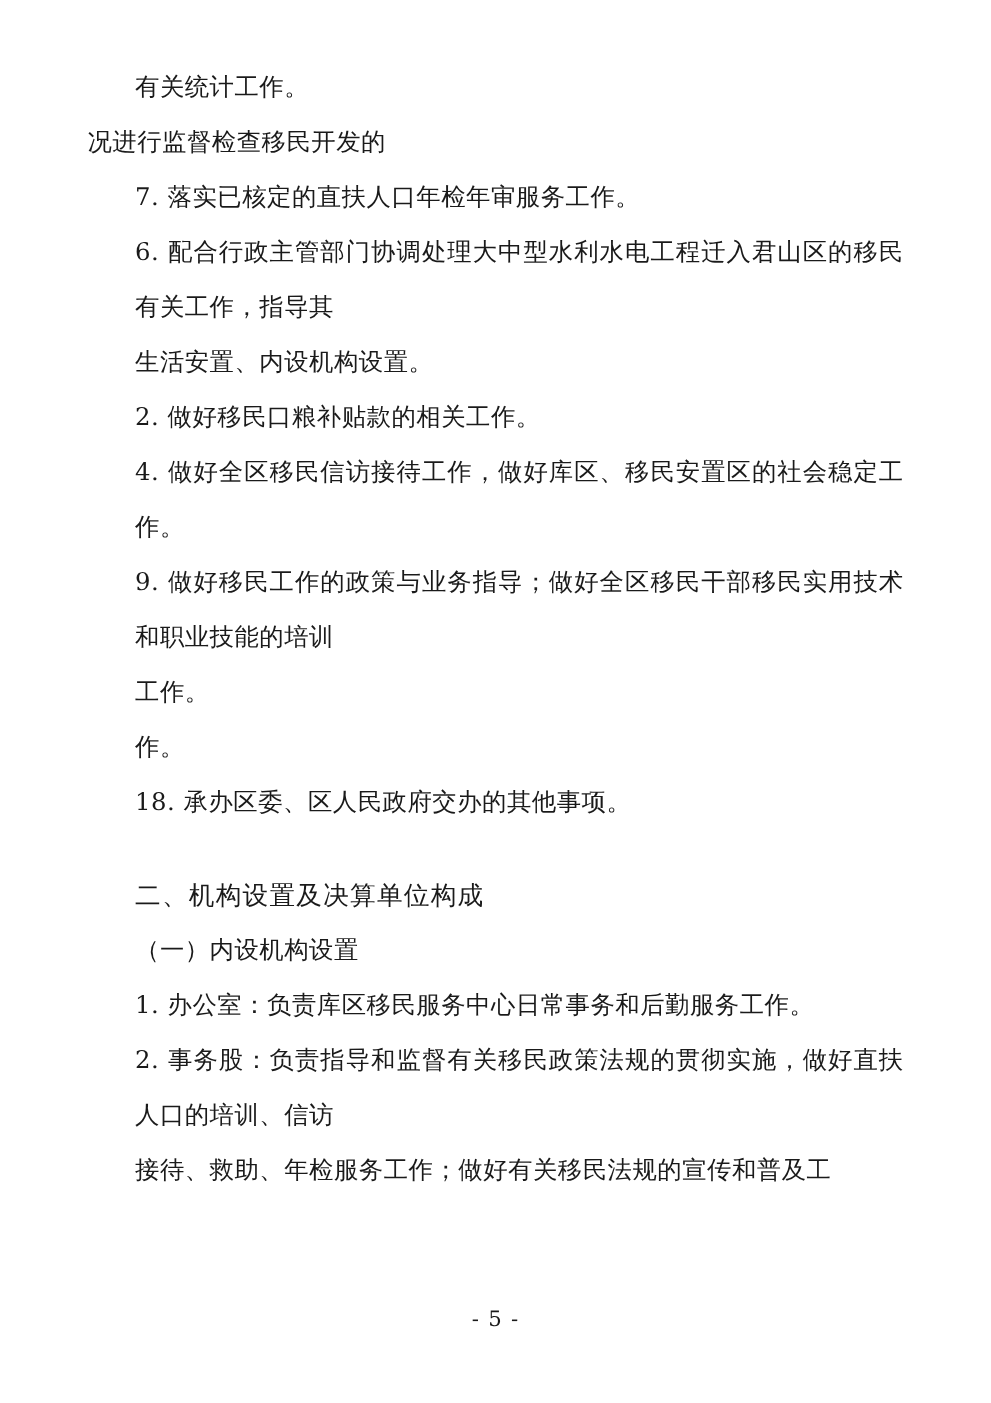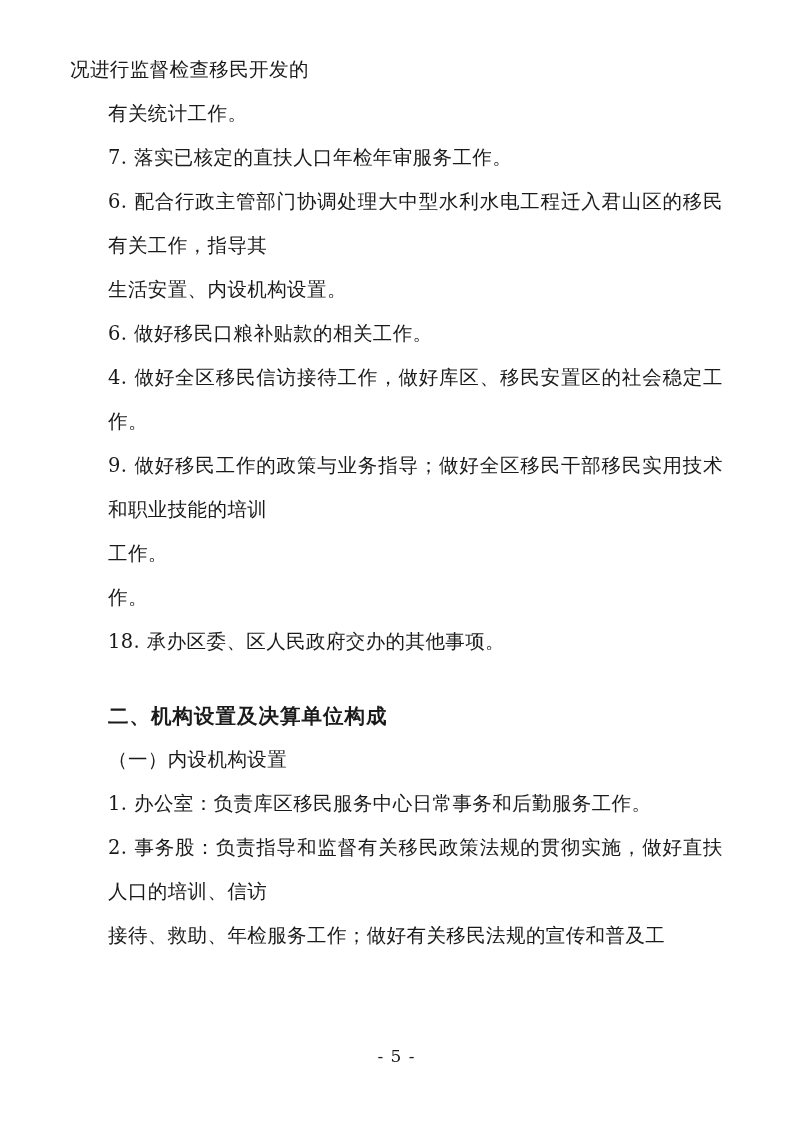--- a/index.html
+++ b/index.html
@@ -34,21 +34,21 @@
     text-indent: 0;
     white-space: pre-wrap;
   }
   .indent-1 {
     padding-left: 38px;
   }
   .hang {
     padding-left: 0;
   }
   .heading {
-    font-weight: bold;
+    font-weight: normal;
     font-size: 20.5px;
     line-height: 44px;
     padding-left: 38px;
     margin: 0;
     letter-spacing: 1px;
   }
   .spacer-md {
     height: 30px;
   }
   .page-number {
@@ -63,26 +63,26 @@
     letter-spacing: 1px;
   }
 </style>
 </head>
 <body>
 
 <div class="page">
 
   <div class="body-text">
 
+    <p class="para indent-1">有关统计工作。</p>
     <p class="para hang">况进行监督检查移民开发的</p>
-    <p class="para indent-1">有关统计工作。</p>
     <p class="para indent-1">7. 落实已核定的直扶人口年检年审服务工作。</p>
     <p class="para indent-1">6. 配合行政主管部门协调处理大中型水利水电工程迁入君山区的移民有关工作，指导其</p>
     <p class="para indent-1">生活安置、内设机构设置。</p>
-    <p class="para indent-1">6. 做好移民口粮补贴款的相关工作。</p>
+    <p class="para indent-1">2. 做好移民口粮补贴款的相关工作。</p>
     <p class="para indent-1">4. 做好全区移民信访接待工作，做好库区、移民安置区的社会稳定工作。</p>
     <p class="para indent-1">9. 做好移民工作的政策与业务指导；做好全区移民干部移民实用技术和职业技能的培训</p>
     <p class="para indent-1">工作。</p>
     <p class="para indent-1">作。</p>
     <p class="para indent-1">18. 承办区委、区人民政府交办的其他事项。</p>
 
     <div class="spacer-md"></div>
 
     <p class="heading">二、机构设置及决算单位构成</p>
 

